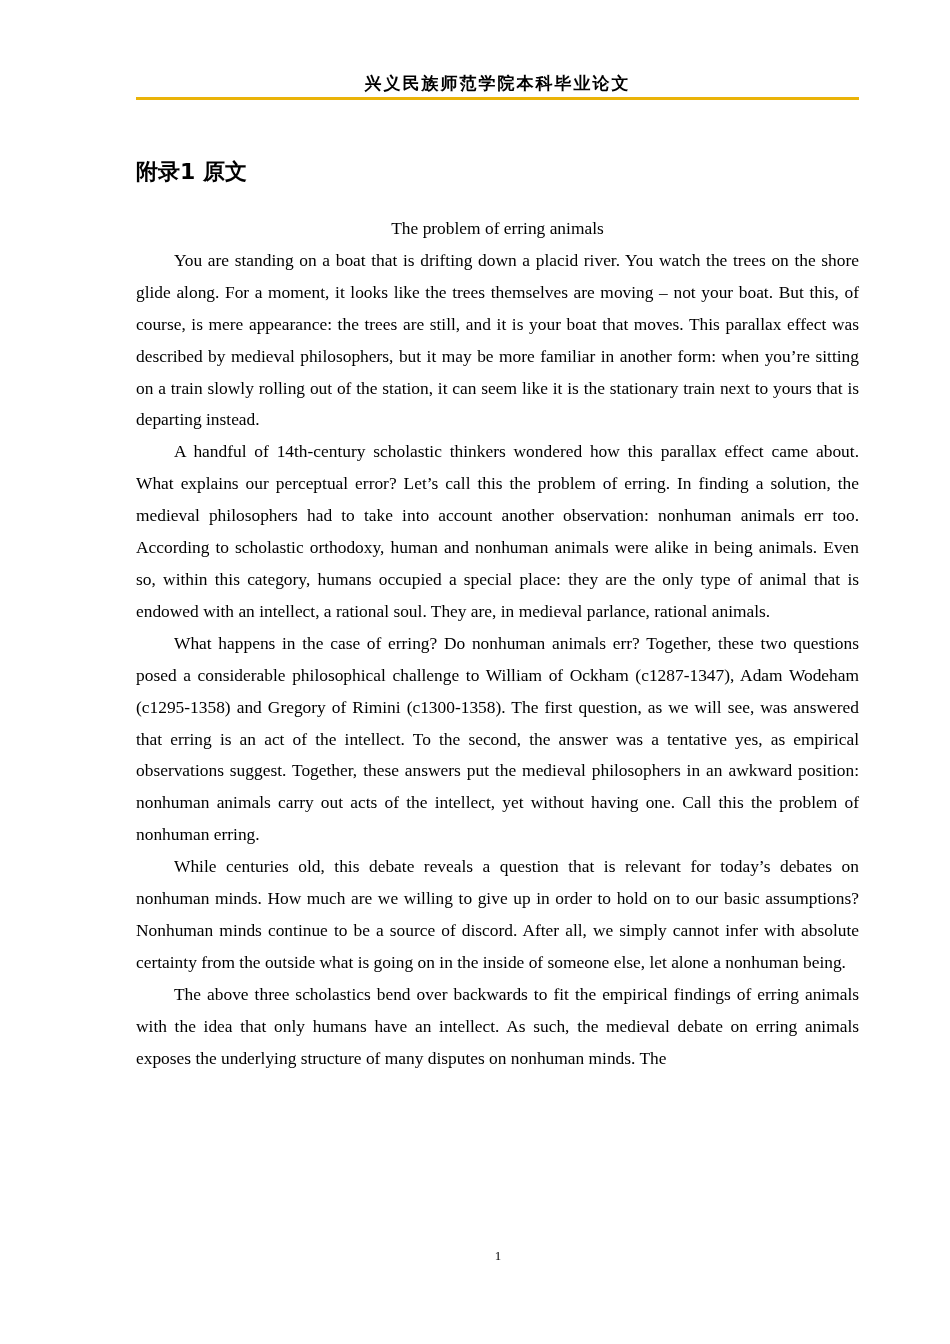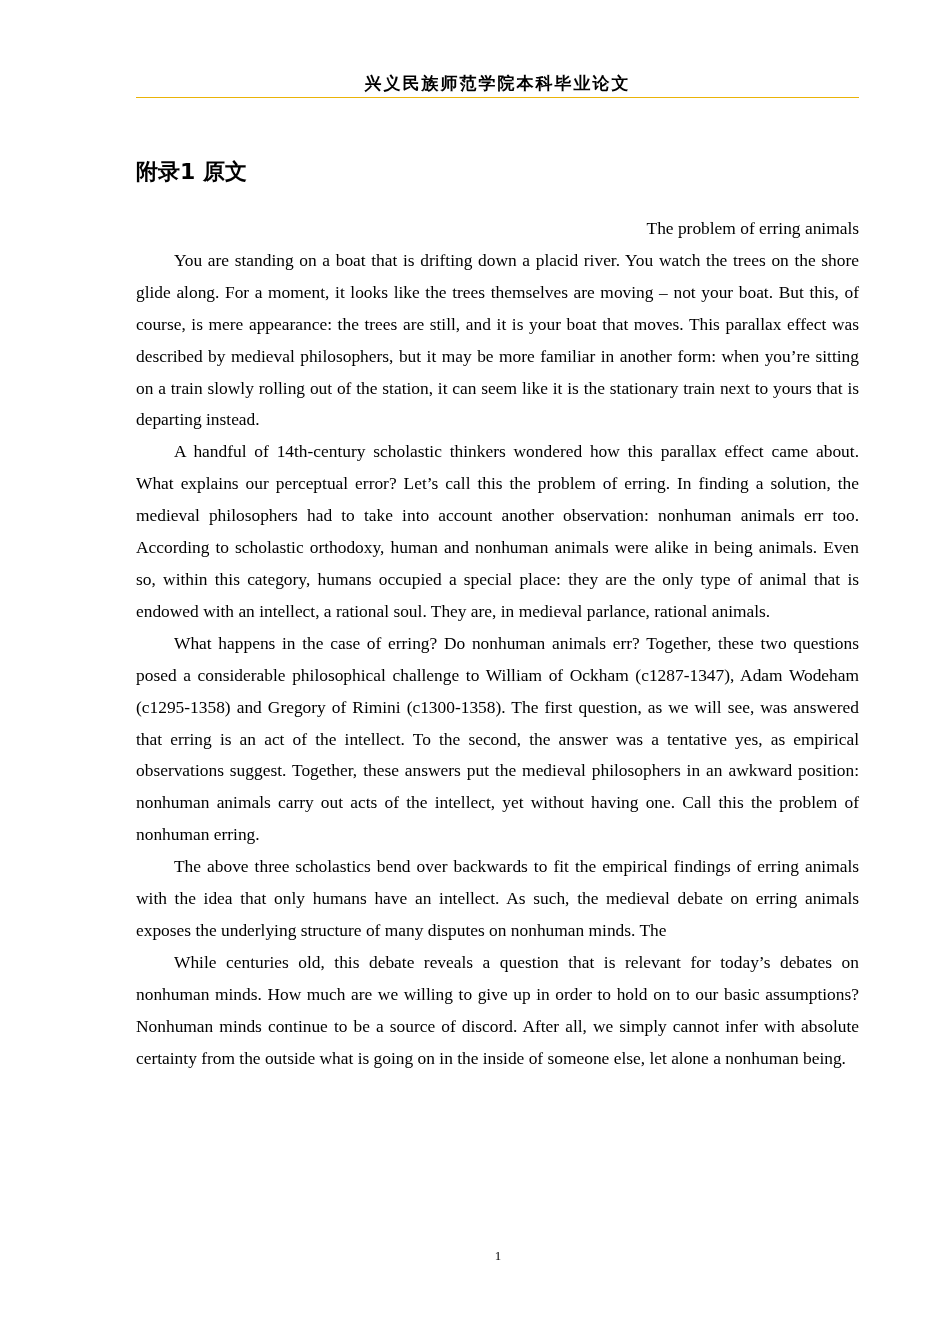--- a/index.html
+++ b/index.html
@@ -13,21 +13,21 @@
       position: relative;
       overflow: hidden;
       color: #000;
     }
     .page-header {
       position: absolute;
       left: 136px;
       top: 70px;
       width: 723px;
       height: 27px;
-      border-bottom: 1px solid #eab308;
+      border-bottom: 3px solid #eab308;
       text-align: center;
       font-family: "DejaVu Sans", sans-serif;
       font-size: 17px;
       font-weight: bold;
       letter-spacing: 2px;
       line-height: 27px;
     }
     .appendix-title {
       position: absolute;
       left: 136px;
@@ -46,21 +46,21 @@
       font-family: "Liberation Serif", serif;
       font-size: 17.4px;
       line-height: 31.9px;
     }
     .content p {
       margin: 0;
       text-align: justify;
       text-indent: 38px;
     }
     .content .article-title {
-      text-align: right;
+      text-align: center;
       text-indent: 0;
     }
     .page-number {
       position: absolute;
       left: 0;
       width: 996px;
       top: 1248px;
       text-align: center;
       font-family: "Liberation Serif", serif;
       font-size: 13px;
@@ -73,17 +73,17 @@
   <span>兴义民族师范学院本科毕业论文</span>
 </div>
 
 <h1 class="appendix-title">附录1  原文</h1>
 
 <div class="content">
   <p class="article-title">The problem of erring animals</p>
   <p>You are standing on a boat that is drifting down a placid river. You watch the trees on the shore glide along. For a moment, it looks like the trees themselves are moving – not your boat. But this, of course, is mere appearance: the trees are still, and it is your boat that moves. This parallax effect was described by medieval philosophers, but it may be more familiar in another form: when you’re sitting on a train slowly rolling out of the station, it can seem like it is the stationary train next to yours that is departing instead.</p>
   <p>A handful of 14th-century scholastic thinkers wondered how this parallax effect came about. What explains our perceptual error? Let’s call this the problem of erring. In finding a solution, the medieval philosophers had to take into account another observation: nonhuman animals err too. According to scholastic orthodoxy, human and nonhuman animals were alike in being animals. Even so, within this category, humans occupied a special place: they are the only type of animal that is endowed with an intellect, a rational soul. They are, in medieval parlance, rational animals.</p>
   <p>What happens in the case of erring? Do nonhuman animals err? Together, these two questions posed a considerable philosophical challenge to William of Ockham (c1287-1347), Adam Wodeham (c1295-1358) and Gregory of Rimini (c1300-1358). The first question, as we will see, was answered that erring is an act of the intellect. To the second, the answer was a tentative yes, as empirical observations suggest. Together, these answers put the medieval philosophers in an awkward position: nonhuman animals carry out acts of the intellect, yet without having one. Call this the problem of nonhuman erring.</p>
+  <p>While centuries old, this debate reveals a question that is relevant for today’s debates on nonhuman minds. How much are we willing to give up in order to hold on to our basic assumptions? Nonhuman minds continue to be a source of discord. After all, we simply cannot infer with absolute certainty from the outside what is going on in the inside of someone else, let alone a nonhuman being.</p>
   <p>The above three scholastics bend over backwards to fit the empirical findings of erring animals with the idea that only humans have an intellect. As such, the medieval debate on erring animals exposes the underlying structure of many disputes on nonhuman minds. The</p>
-  <p>While centuries old, this debate reveals a question that is relevant for today’s debates on nonhuman minds. How much are we willing to give up in order to hold on to our basic assumptions? Nonhuman minds continue to be a source of discord. After all, we simply cannot infer with absolute certainty from the outside what is going on in the inside of someone else, let alone a nonhuman being.</p>
 </div>
 
 <div class="page-number">1</div>
 
 </body></html>

